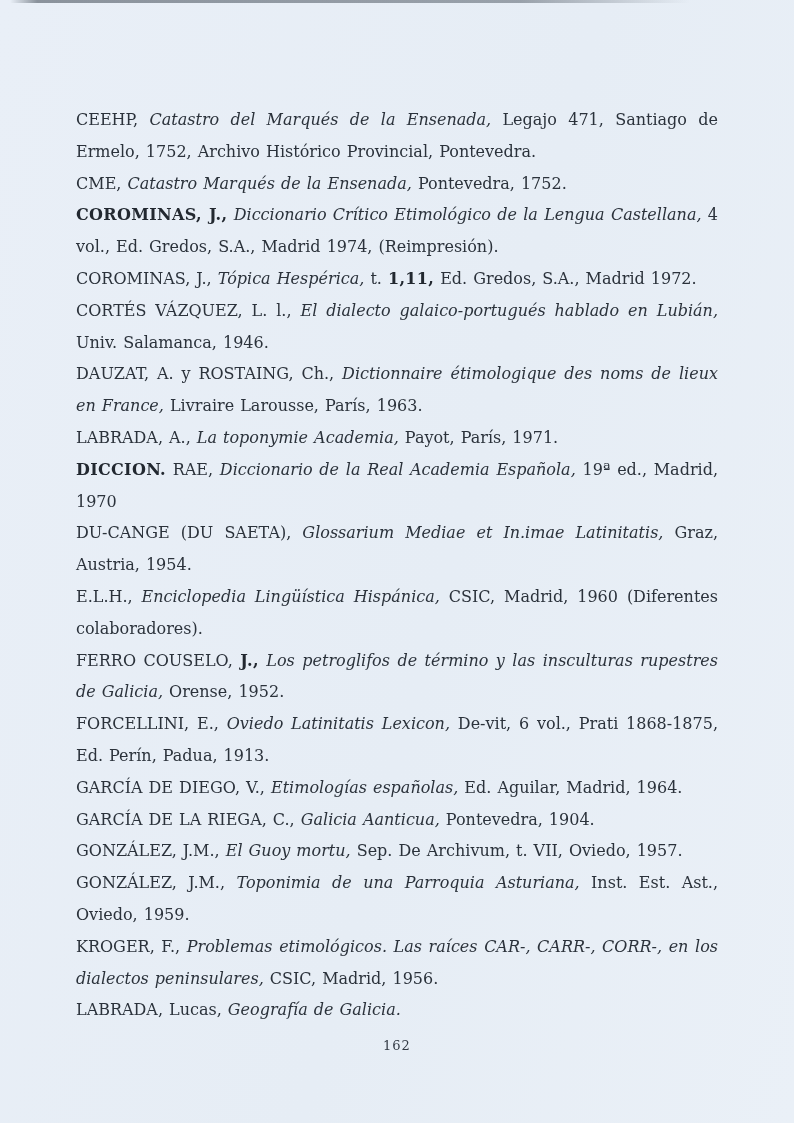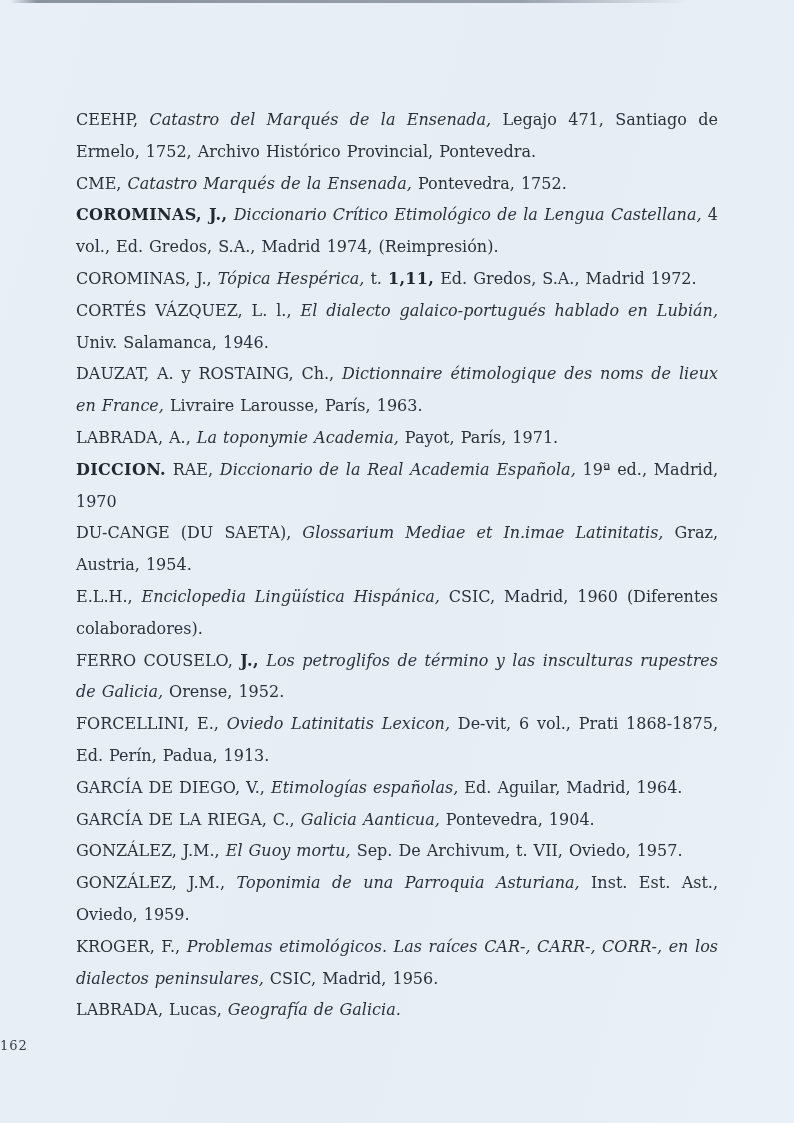--- a/index.html
+++ b/index.html
@@ -48,20 +48,21 @@
     padding: 0;
   }
   .seg-normal { font-style: normal; }
   .seg-italic { font-style: italic; }
   .seg-bold   { font-weight: bold; color: #222830; letter-spacing: 0.02em; }
   .folio {
     position: absolute;
     left: 0;
     right: 0;
     top: 1038px;
+    text-align: center;
     font-size: 13px;
     letter-spacing: 1px;
     color: #333a44;
   }
 </style>
 </head>
 <body>
 
 <div class="sheet">
   <div class="scan-edge"></div>

